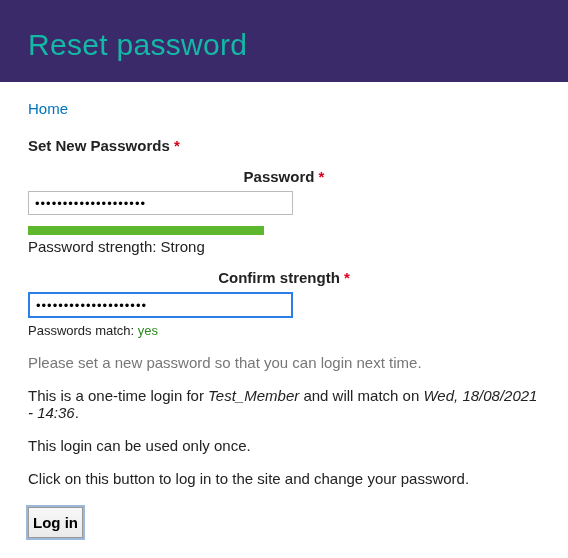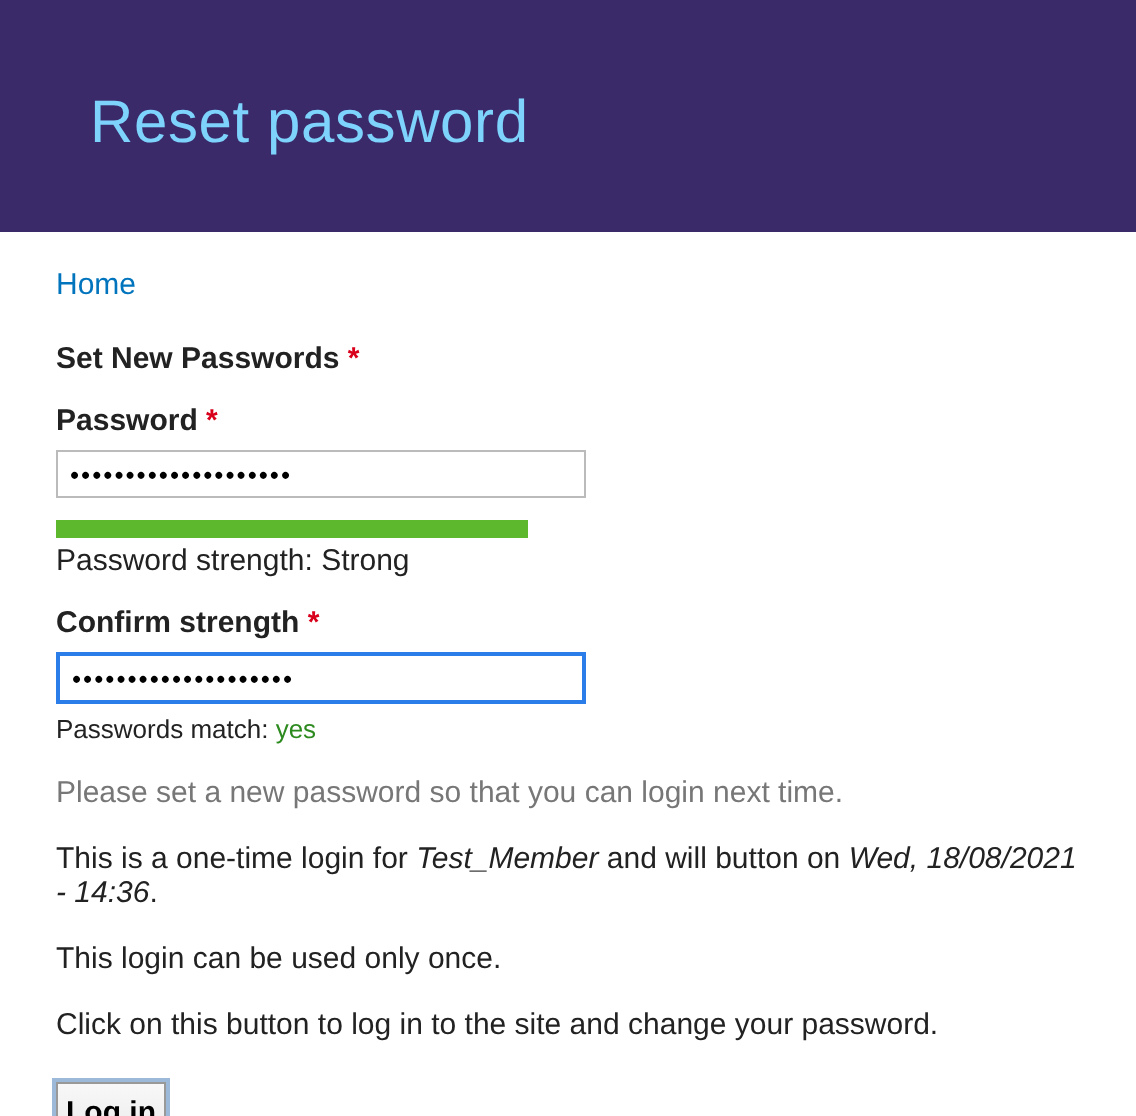--- a/index.html
+++ b/index.html
@@ -9,22 +9,22 @@
     font-size: 15px;
     color: #222;
     background: #fff;
     width: 568px;
   }
   .banner {
     background: #3a2a6a;
     padding: 28px 28px 20px 28px;
   }
   .banner h1 {
-    margin: 17px;
-    color: #7dd3fc;
+    margin: 0;
+    color: #14b8a6;
     font-weight: 300;
     font-size: 30px;
     letter-spacing: 0.3px;
   }
   .content {
     padding: 18px 28px 30px 28px;
   }
   .breadcrumb {
     margin-bottom: 20px;
   }
@@ -36,20 +36,21 @@
   .heading {
     font-weight: 700;
     margin-bottom: 14px;
   }
   .required {
     color: #d9001b;
   }
   .field-label {
     font-weight: 700;
     margin-bottom: 6px;
+    text-align: center;
   }
   .text-input {
     width: 265px;
     height: 24px;
     border: 1px solid #bbb;
     padding: 1px 6px;
     font-family: inherit;
     font-size: 13px;
     letter-spacing: 1px;
   }
@@ -140,21 +141,21 @@
     </div>
     <input type="password" class="text-input focused" value="••••••••••••••••••••" style="">
     <div class="match-text">
       <span>Passwords match: </span><span class="yes">yes</span>
     </div>
   </div>
 
   <p class="para muted">Please set a new password so that you can login next time.</p>
 
   <p class="para">
-    <span>This is a one-time login for </span><span class="italic">Test_Member</span><span> and will button on </span><span class="italic">Wed, 18/08/2021 - 14:36</span><span>.</span>
+    <span>This is a one-time login for </span><span class="italic">Test_Member</span><span> and will match on </span><span class="italic">Wed, 18/08/2021 - 14:36</span><span>.</span>
   </p>
 
   <p class="para">This login can be used only once.</p>
 
   <p class="para">Click on this button to log in to the site and change your password.</p>
 
   <button class="btn">Log in</button>
 
 </div>
 

